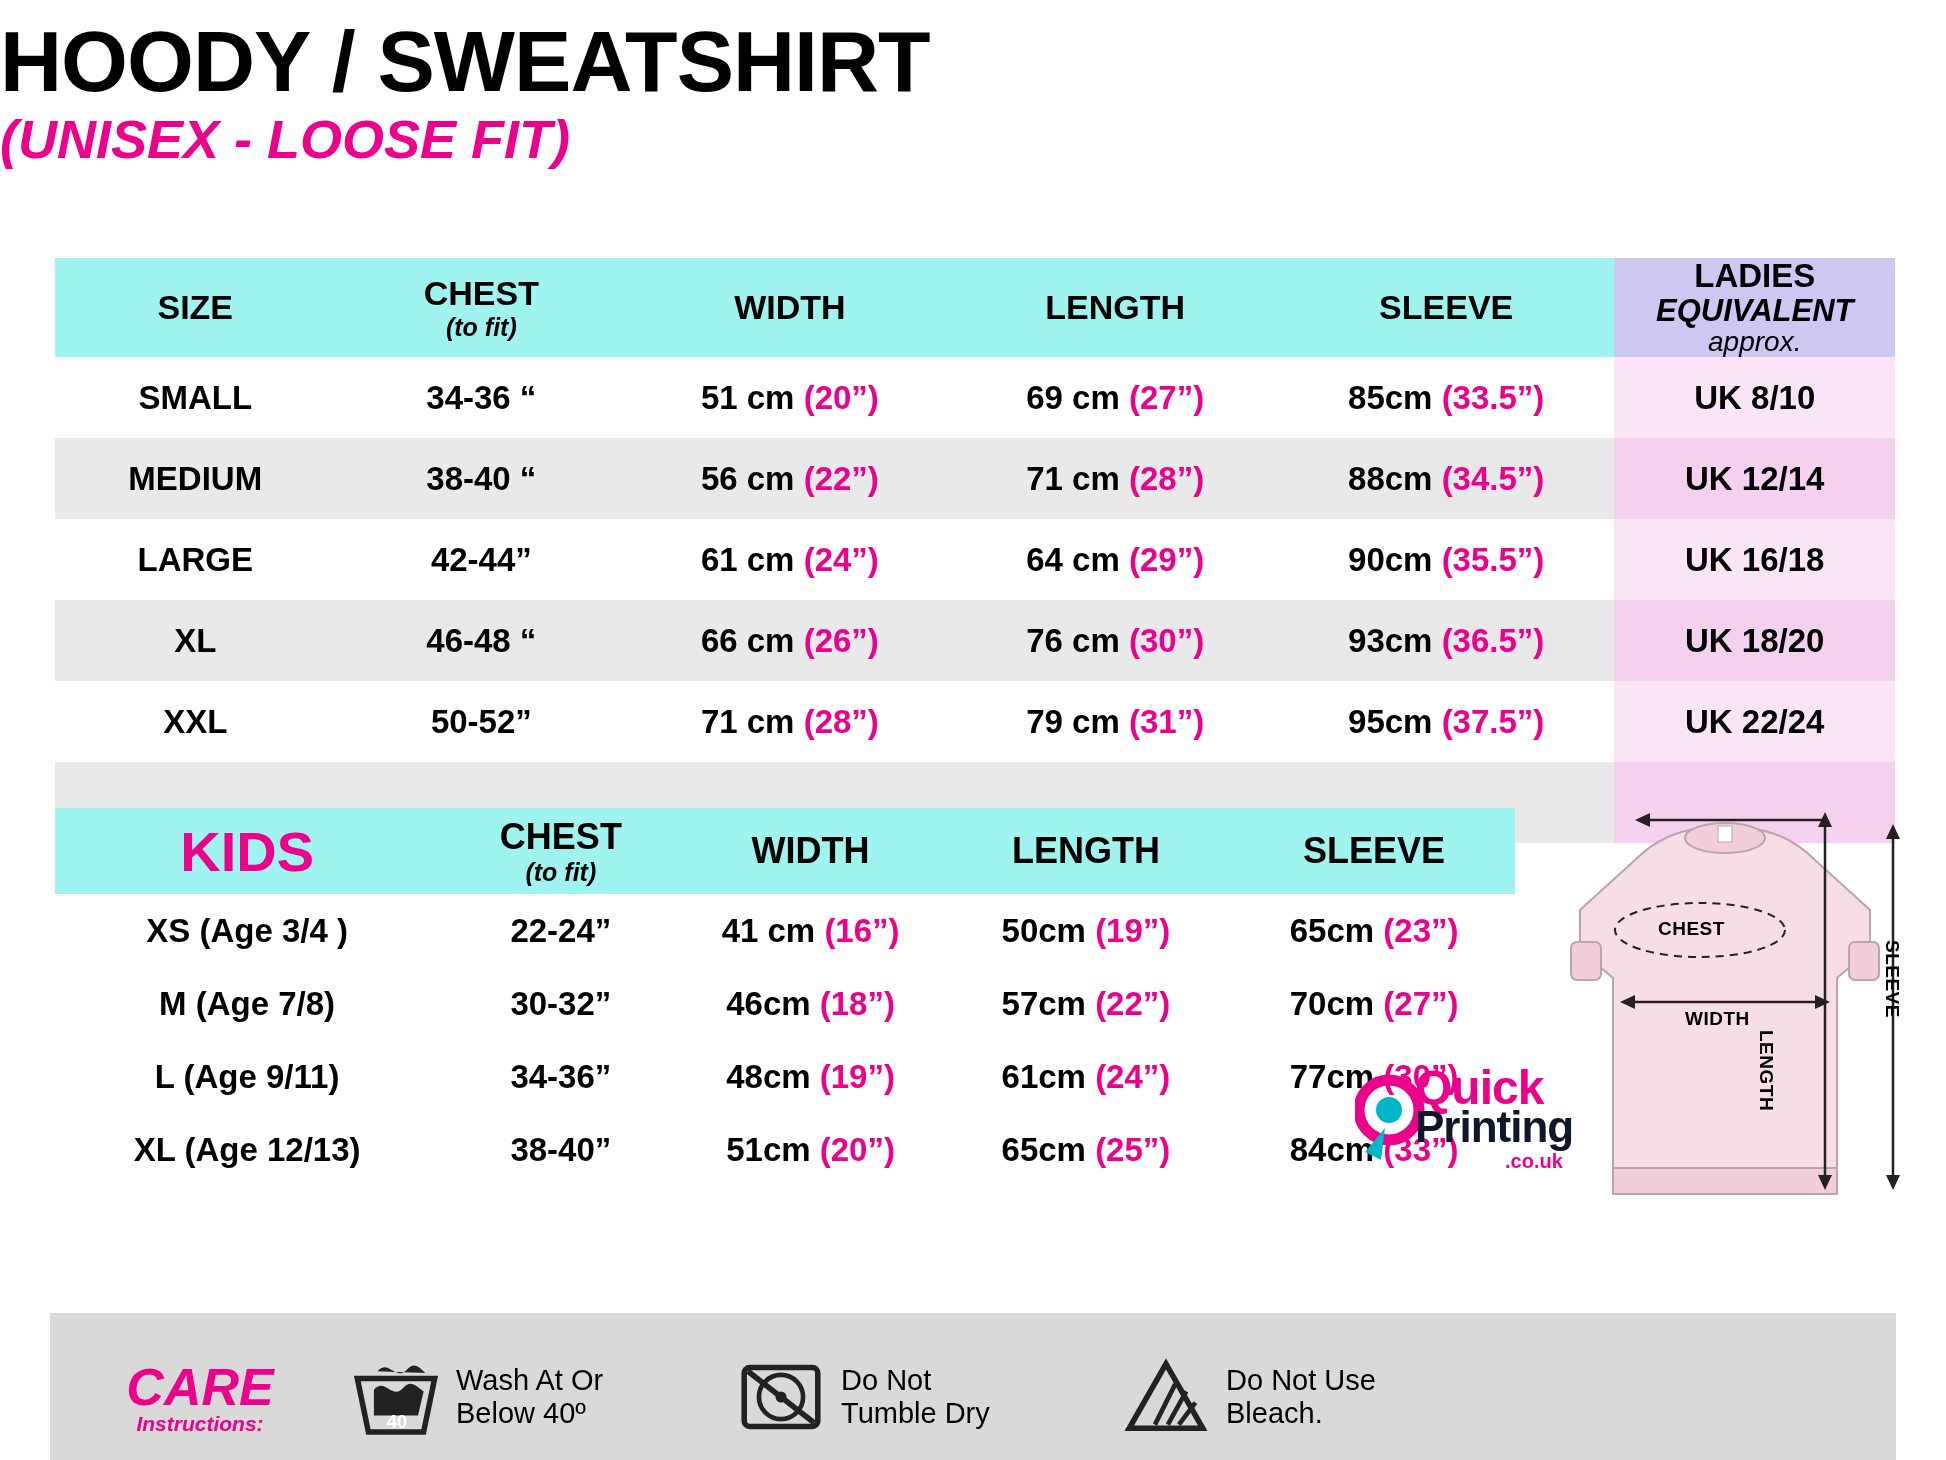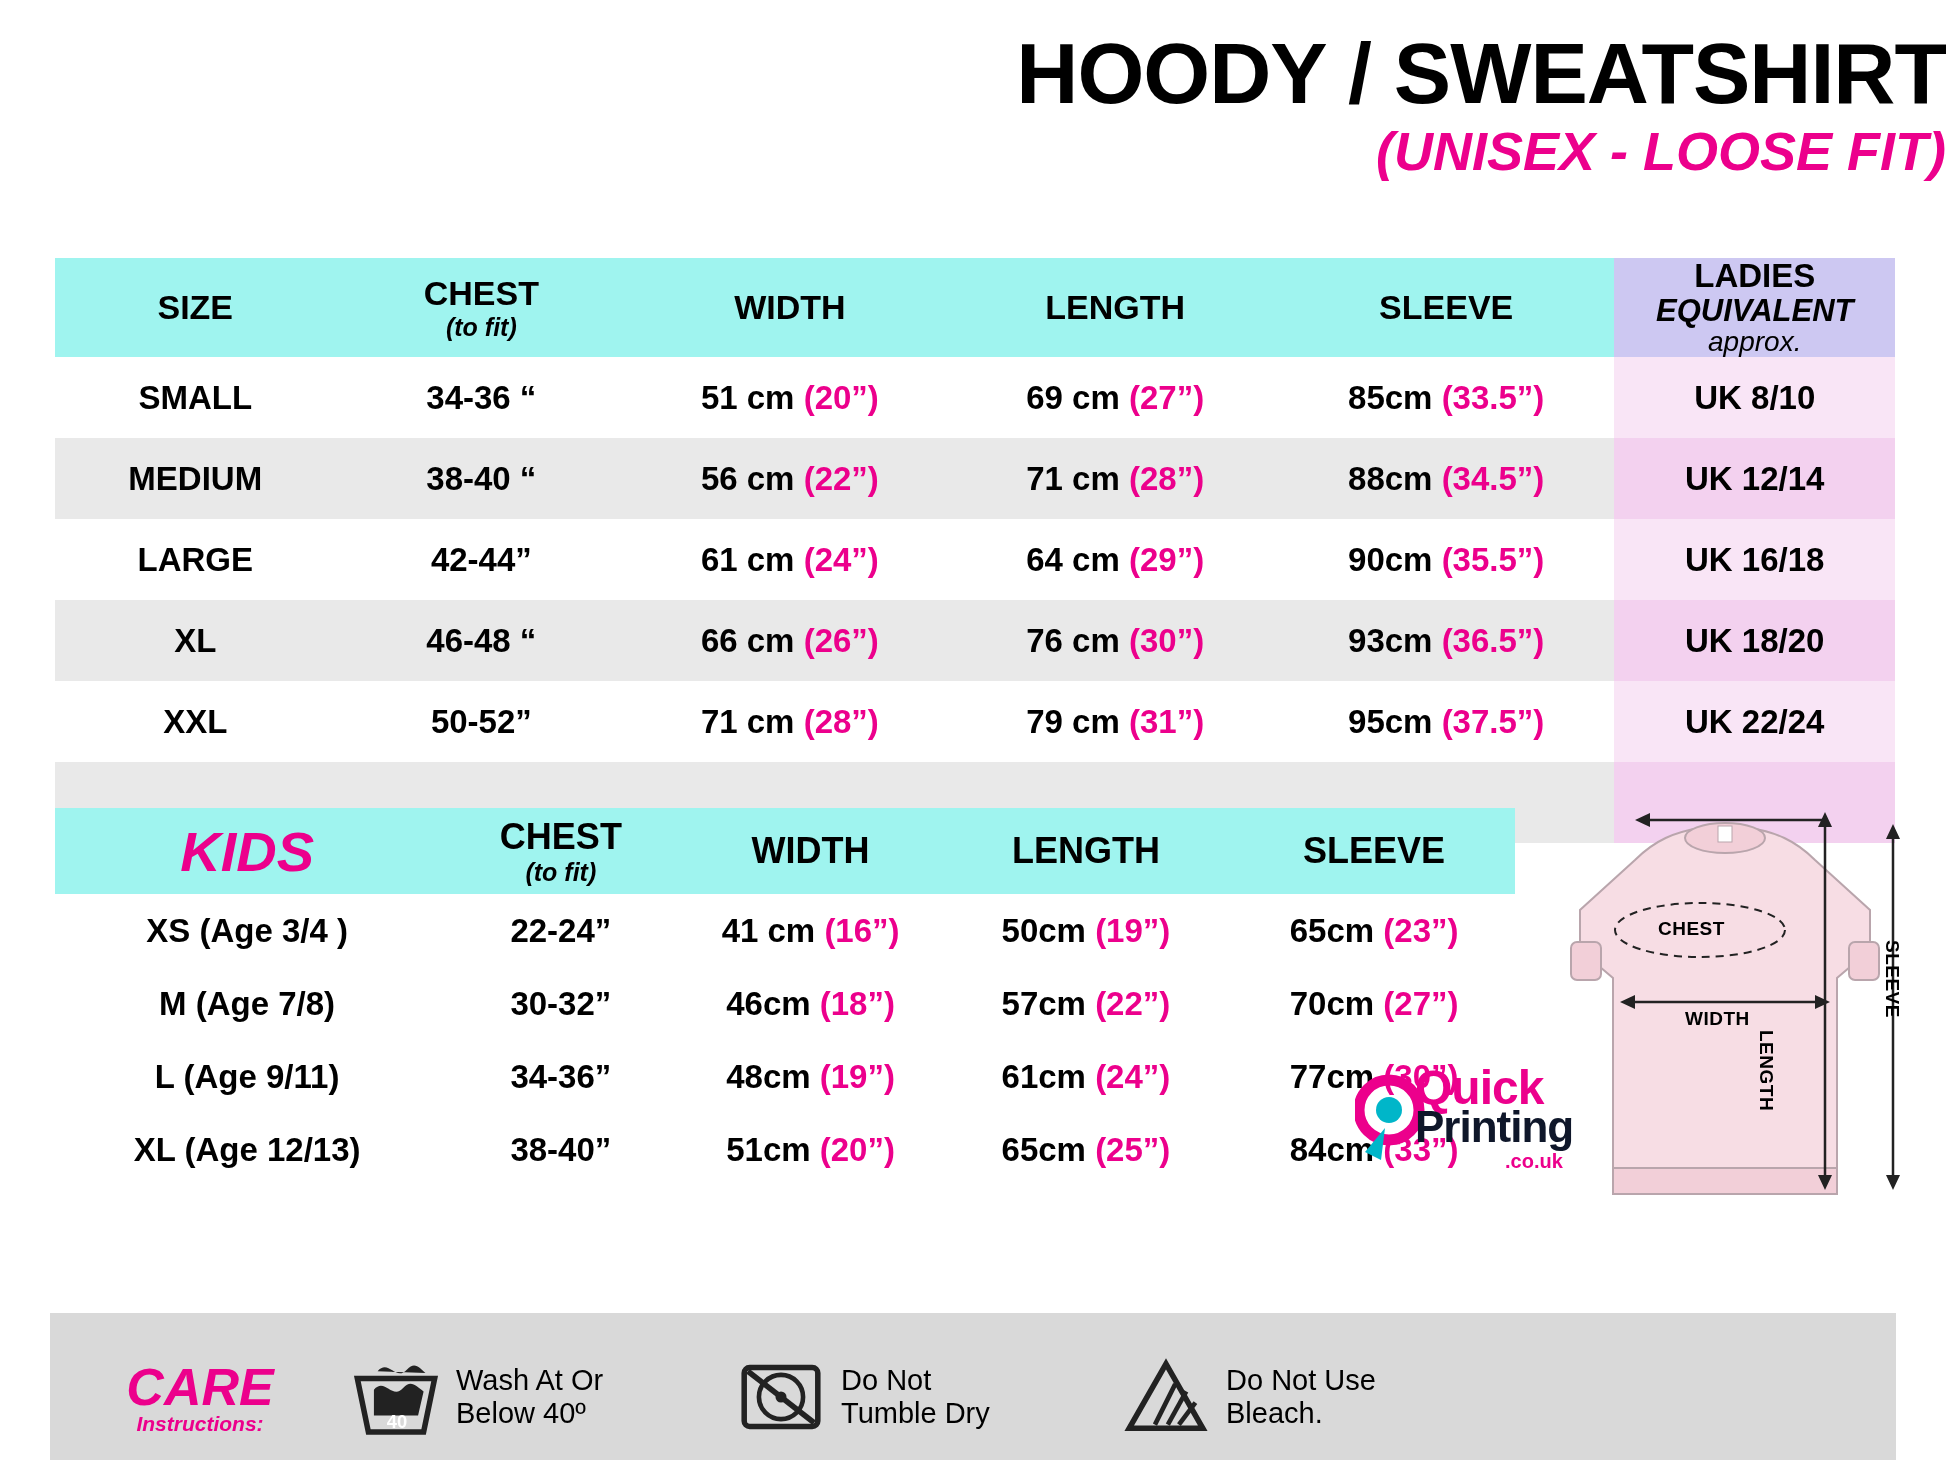--- a/index.html
+++ b/index.html
@@ -11,22 +11,22 @@
     width: 1946px;
     height: 1460px;
     position: relative;
     font-family: "Liberation Sans", sans-serif;
     color: #000000;
     overflow: hidden;
   }
 
   
   .header {
-    text-align: right;
-    padding-top: 30px;
+    text-align: left;
+    padding-top: 18px;
   }
   .title-main {
     font-size: 86px;
     font-weight: bold;
     letter-spacing: -1px;
     line-height: 1.02;
     color: #000;
   }
   .title-sub {
     font-size: 54px;
@@ -110,21 +110,20 @@
     vertical-align: middle;
   }
   .kids-head td {
     height: 86px;
     font-size: 36px;
     font-weight: bold;
     background: #9ff4ef;
   }
   .kids-head td.kids-word {
     color: #ec008c;
-    font-style: italic;
     font-size: 56px;
     font-weight: bold;
   }
   .kids-table tbody td {
     height: 73px;
     font-size: 33px;
     font-weight: bold;
     background: #ffffff;
   }
 

